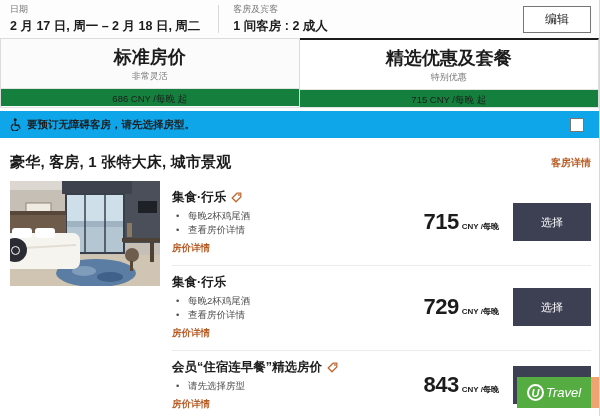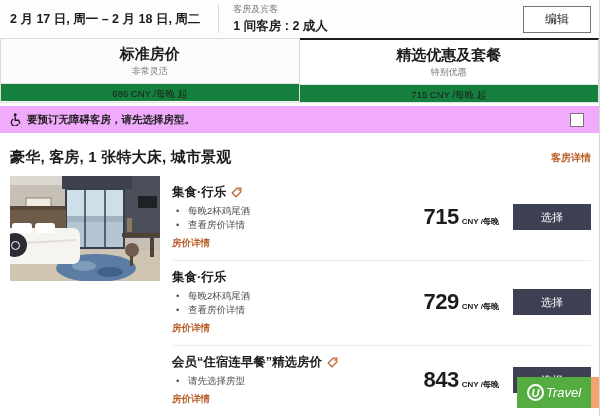--- a/index.html
+++ b/index.html
@@ -21,28 +21,28 @@
     font-size:12px; color:#1c1c1c; padding:4px 21px; cursor:pointer;
     font-family:inherit;
   }
 
   
   .tabs { display:flex; width:100%; border-bottom:1px solid #e2e2e2; }
   .tab { width:50%; text-align:center; cursor:pointer; background:#fbfbfb;
          border:1px solid #dcdcdc; border-bottom:none; }
   .tab.selected { background:#fff; border-top:2px solid #1c1c1c; border-left:none; }
   .tab-head { padding:6px 0 5px; }
-  .tab-title { font-size:15px; font-weight:bold; }
+  .tab-title { font-size:18px; font-weight:bold; }
   .tab-sub { font-size:9px; color:#767676; margin-top:1px; }
   .tab-price { background:#15803d; border-top:1px solid #e3e3e3;
                font-size:9.5px; line-height:19px; height:18px; color:#1c1c1c; }
 
   
   .notice { display:flex; align-items:center; height:27px; margin-top:3px;
-            background:#f0abfc; padding:0 10px; }
+            background:#0ea5e9; padding:0 10px; }
   .notice-text { font-size:10.5px; font-weight:bold; }
   .wc-icon { display:inline-flex; margin-right:6px; }
   .chk { margin-left:auto; display:flex; align-items:center; cursor:pointer; }
   .chk-box { width:14px; height:14px; border:1px solid #767676; background:#fff;
              margin-right:5px; flex:0 0 auto; }
   .chk-label { font-size:10px; color:#1c1c1c; }
 
   
   .card { background:#fff; margin-top:3px; padding:8px 8px 0 10px; position:relative; }
   .room-header { display:flex; align-items:center; margin:4px 0 9px; }
@@ -67,38 +67,39 @@
   .badge-icon { margin-left:5px; display:inline-flex; }
   .rate-bullets { list-style:none; margin-top:3px; }
   .rate-bullets li { font-size:9.5px; color:#4f4f4f; padding-left:16px; position:relative;
                      line-height:14px; }
   .rate-bullets li::before { content:"•"; position:absolute; left:4px; color:#4f4f4f; }
   .rate-details { display:inline-block; font-size:9.5px; font-weight:bold; color:#b85c25;
                   text-decoration:none; margin-top:2px; cursor:pointer; }
   .rate-price { display:flex; align-items:baseline; margin:0 14px 0 4px; white-space:nowrap; }
   .rate-amount { font-size:22px; font-weight:bold; letter-spacing:-.5px; }
   .rate-unit { font-size:8px; font-weight:bold; margin-left:3px; }
-  .select-btn { width:78px; height:26px; background:#3d4053; color:#fff; border:none;
+  .select-btn { width:78px; height:38px; background:#3d4053; color:#fff; border:none;
                 font-size:11px; cursor:pointer; font-family:inherit; flex:0 0 auto; }
 
   
   .watermark { position:absolute; right:0; bottom:8px; display:flex; height:31px; }
   .wm-green { background:#55ad41; width:74px; display:flex; align-items:center;
               justify-content:center; }
   .wm-circle { width:17px; height:17px; border:2px solid #fff; border-radius:50%;
                display:flex; align-items:center; justify-content:center;
                color:#fff; font-size:11px; font-weight:bold; font-style:italic; }
   .wm-brand { color:#fff; font-size:13px; font-style:italic; margin-left:2px; }
   .wm-peach { background:#f2a470; width:8px; }
 </style>
 </head>
 <body>
 
 <div class="hbar">
   <div class="hcol">
+    <span class="hlabel">日期</span>
     <span class="hvalue">2 月 17 日, 周一 – 2 月 18 日, 周二</span>
   </div>
   <div class="hdivider"></div>
   <div class="hcol">
     <span class="hlabel">客房及宾客</span>
     <span class="hvalue">1 间客房 : 2 成人</span>
   </div>
   <button class="edit-btn">编辑</button>
 </div>
 

